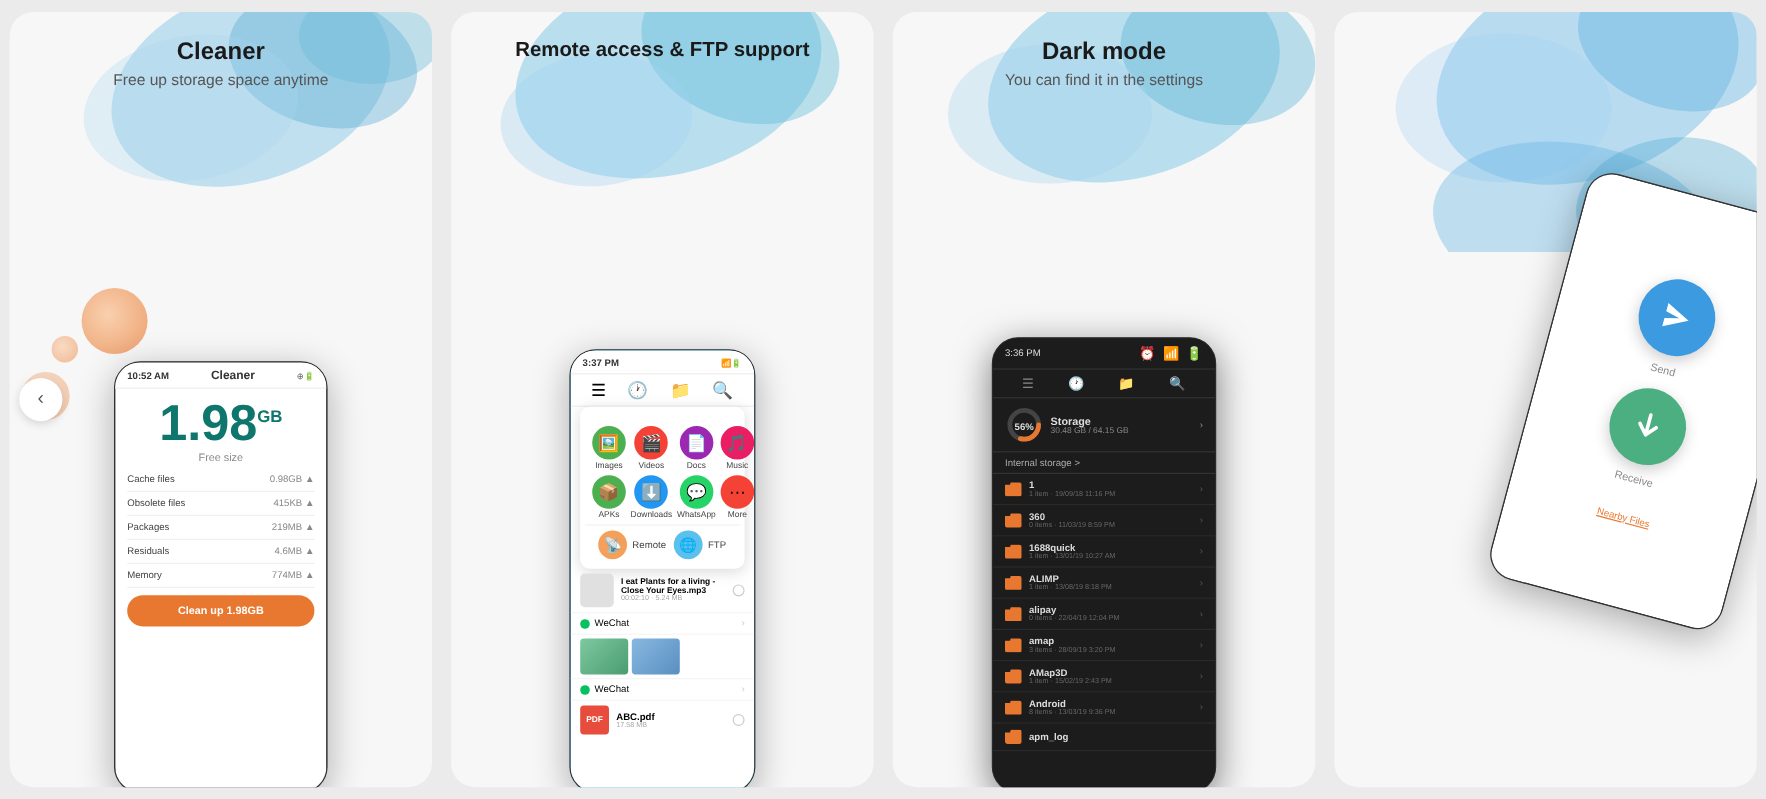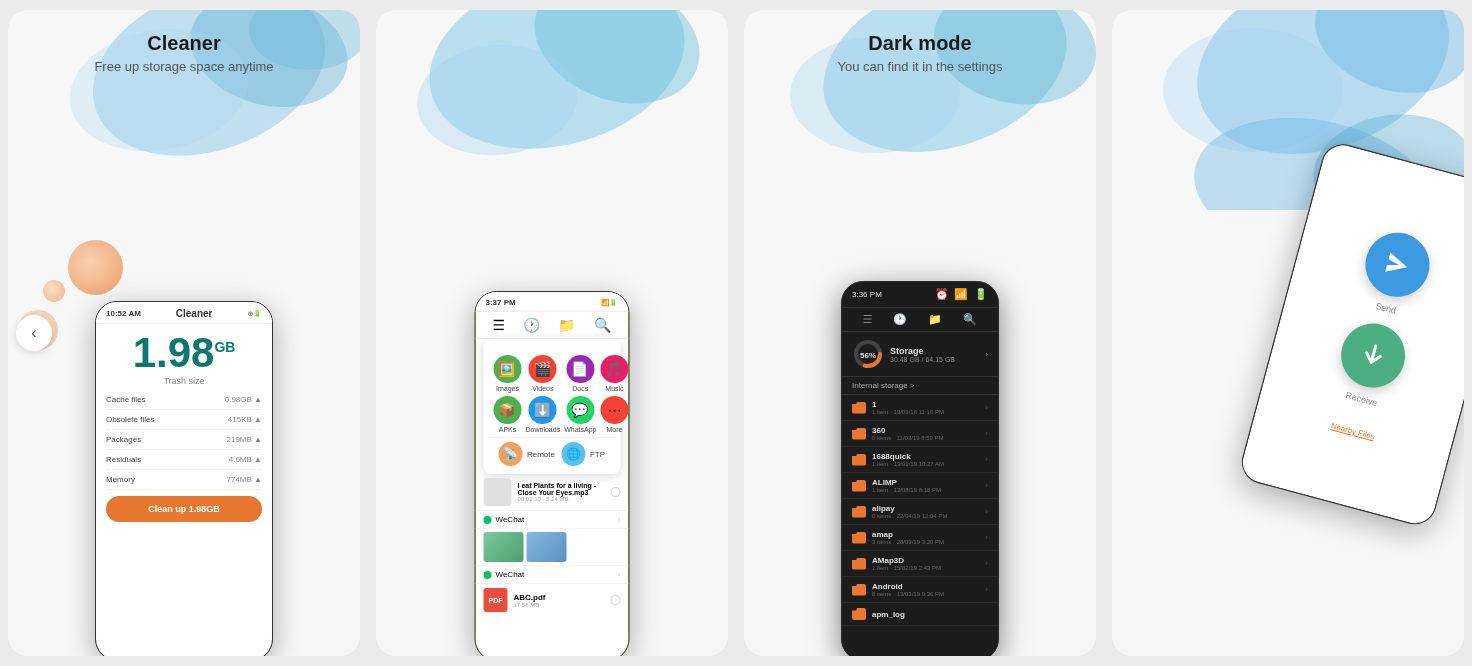--- a/index.html
+++ b/index.html
@@ -122,21 +122,21 @@
       box-shadow: 0 2px 8px rgba(0,0,0,0.15);
       z-index: 10;
       cursor: pointer;
       font-size: 16px;
       color: #555;
     }
     
     .phone-remote {
       width: 155px;
       height: 370px;
-      background: #4d7c0f;
+      background: #0ea5e9;
       border-radius: 22px;
       overflow: hidden;
       position: relative;
       box-shadow: 0 8px 30px rgba(0,0,0,0.3);
       border: 1px solid #333;
       margin-top: 45px;
     }
     .remote-screen {
       background: #fff;
       width: 100%;
@@ -253,21 +253,21 @@
       border-radius: 3px;
       display: flex;
       align-items: center;
       justify-content: center;
       font-size: 7px;
       font-weight: 700;
       color: #fff;
     }
     
     .phone-dark {
-      width: 158px;
+      width: 187px;
       height: 380px;
       background: #1a1a1a;
       border-radius: 22px;
       overflow: hidden;
       position: relative;
       box-shadow: 0 8px 30px rgba(0,0,0,0.5);
       border: 1px solid #2a2a2a;
     }
     .dark-screen {
       background: #1c1c1c;
@@ -435,21 +435,21 @@
         <div class="phone-screen">
           <div class="phone-header">
             <span class="phone-header-time">10:52 AM</span>
             <span class="phone-header-title">Cleaner</span>
             <span class="phone-header-icons">⊕🔋</span>
           </div>
           <div style="text-align:center; margin-top:8px;">
             <div style="font-size:42px; font-weight:800; color:#0f766e; line-height:1;">
               <span>1.98</span><sup style="font-size:14px;">GB</sup>
             </div>
-            <div style="font-size:9px; color:#888; margin-top:2px;">Trash size</div>
+            <div style="font-size:9px; color:#888; margin-top:2px;">Free size</div>
           </div>
           <div class="cleaner-list">
             <div class="cleaner-item">
               <span style="font-size:8px;text-align:center;">Cache files</span>
               <span class="cleaner-item-val" style="font-size:8px;">0.98GB ▲</span>
             </div>
             <div class="cleaner-item">
               <span style="font-size:8px;">Obsolete files</span>
               <span class="cleaner-item-val" style="font-size:8px;">415KB ▲</span>
             </div>
@@ -471,20 +471,23 @@
       </div>
     </div>
   </div>
 
   <div class="card">
     <svg class="smoke-svg" viewBox="0 0 350 200" xmlns="http://www.w3.org/2000/svg">
       <ellipse cx="180" cy="50" rx="130" ry="85" fill="#7bc8e8" opacity="0.5" transform="rotate(-15 180 50)"></ellipse>
       <ellipse cx="240" cy="30" rx="85" ry="60" fill="#5ab8d8" opacity="0.4" transform="rotate(20 240 30)"></ellipse>
       <ellipse cx="120" cy="90" rx="80" ry="55" fill="#a0d0f0" opacity="0.35" transform="rotate(-5 120 90)"></ellipse>
     </svg>
+    <div class="content-above">
+      <div class="card-title" style="font-size:17px; padding: 0 10px;">Remote access &amp; FTP support</div>
+    </div>
     <div class="phone-wrapper" style="bottom: -5px;">
       <div class="phone-remote">
         <div class="remote-screen">
           <div class="phone-header">
             <span style="font-size:8px; font-weight:600;">3:37 PM</span>
             <span style="font-size:7px; color:#666;">📶🔋</span>
           </div>
           <div class="remote-top-bar">
             <span>☰</span>
             <span style="color:#4a90d9;">🕐</span>

